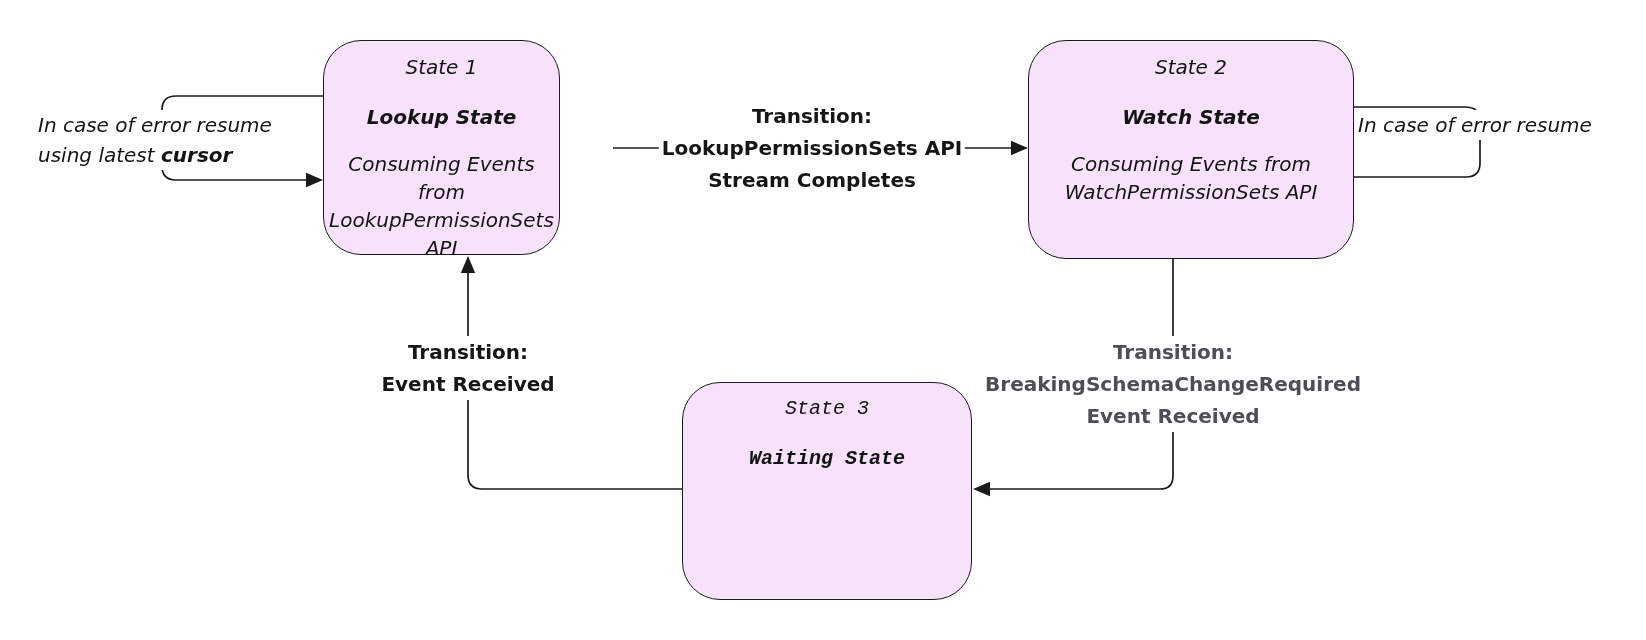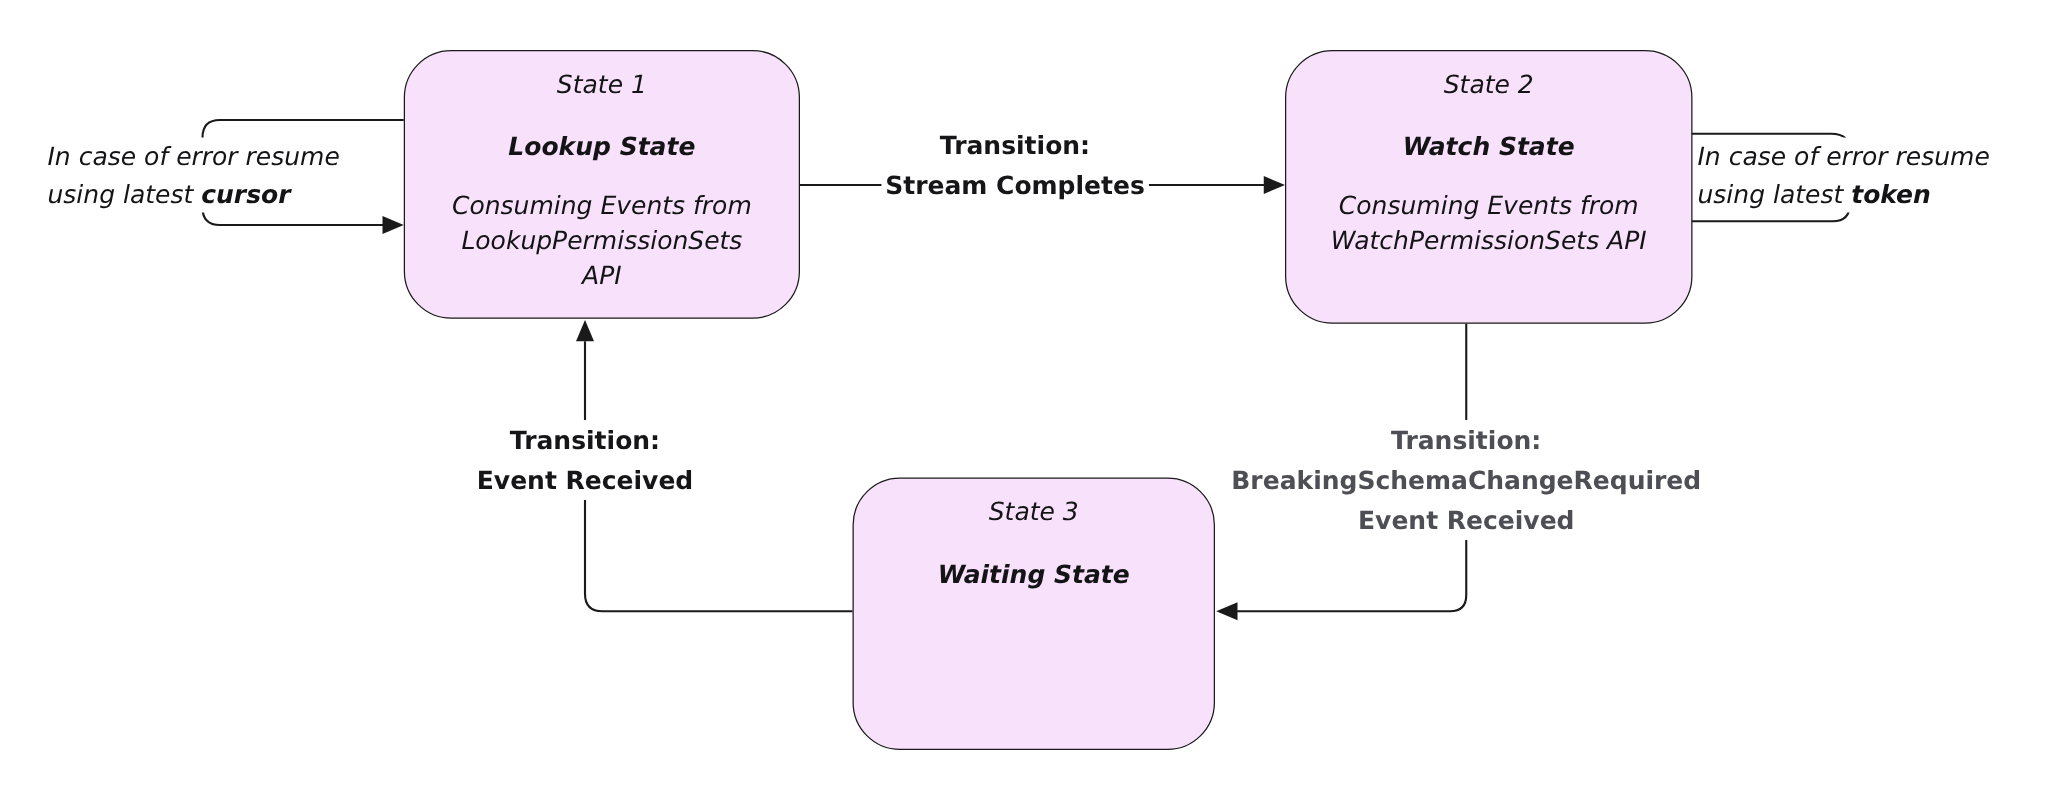--- a/index.html
+++ b/index.html
@@ -33,23 +33,23 @@
     display:flex;flex-direction:column;align-items:center;
     text-align:center;
     color:var(--note-text);
     font-style:italic;
     font-size:20px;
   }
   .state-box .state-title{margin-top:13px;line-height:26px;}
   .state-box .state-name{margin-top:24px;line-height:26px;font-weight:bold;}
   .state-box .state-desc{margin-top:20px;line-height:28px;max-width:256px;}
 
-  #state1{left:323px;top:40px;width:317px;height:215px;align-items:center;}
+  #state1{left:323px;top:40px;width:237px;height:215px;align-items:center;}
   #state2{left:1028px;top:40px;width:326px;height:219px;}
-  #state3{left:682px;top:382px;width:290px;height:218px;}
+  #state3{left:682px;top:382px;width:290px;height:218px;font-family:Liberation Mono, monospace;}
 
   .transition-label{
     position:absolute;
     transform:translateX(-50%);
     z-index:3;
     background:var(--canvas-bg);
     text-align:center;
     font-size:20px;
     line-height:32px;
     color:var(--transition-text);
@@ -112,20 +112,21 @@
     <div class="state-desc">Consuming Events from WatchPermissionSets API</div>
   </div>
 
   <div class="state-box" id="state3">
     <div class="state-title">State 3</div>
     <div class="state-name">Waiting State</div>
   </div>
 
   <div class="transition-label" id="transition-s1-s2-label">
     <div>Transition:</div>
+    <div>LookupPermissionSets API</div>
     <div>Stream Completes</div>
   </div>
 
   <div class="transition-label" id="transition-s2-s3-label">
     <div>Transition:</div>
     <div>BreakingSchemaChangeRequired</div>
     <div>Event Received</div>
   </div>
 
   <div class="transition-label" id="transition-s3-s1-label">
@@ -133,16 +134,15 @@
     <div>Event Received</div>
   </div>
 
   <div class="note" id="note-cursor">
     <div>In case of error resume</div>
     <div><span>using latest </span><b>cursor</b></div>
   </div>
 
   <div class="note" id="note-token">
     <div>In case of error resume</div>
-    <div><span>using latest </span><b>token</b></div>
   </div>
 
 </div>
 
 </body></html>

